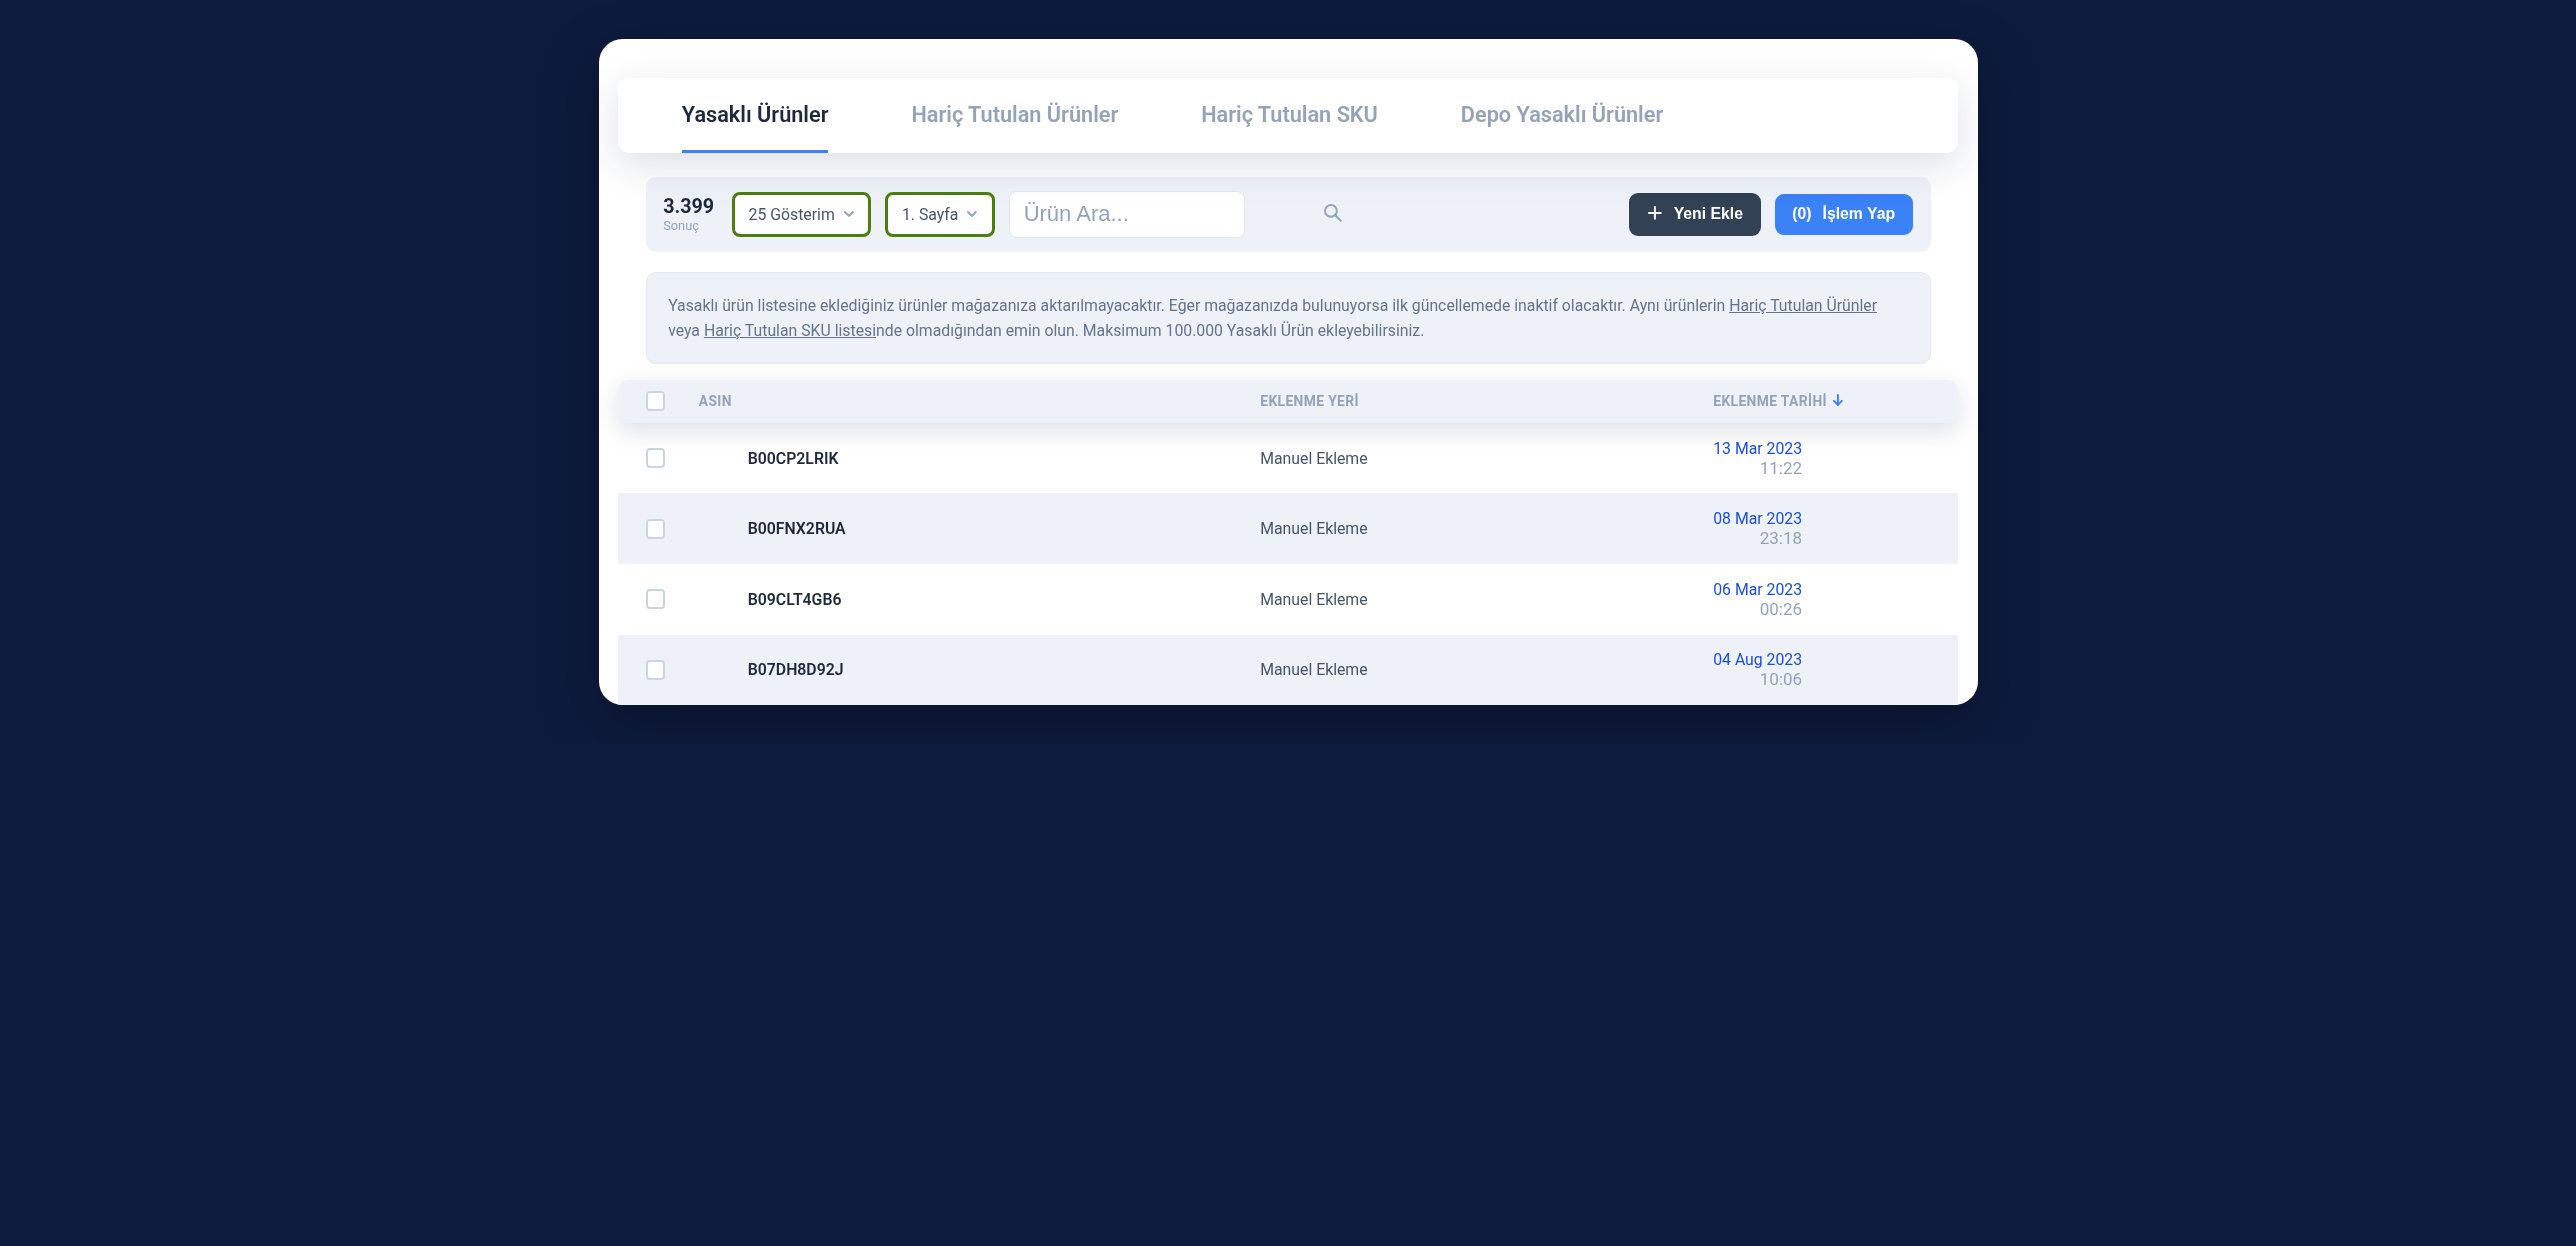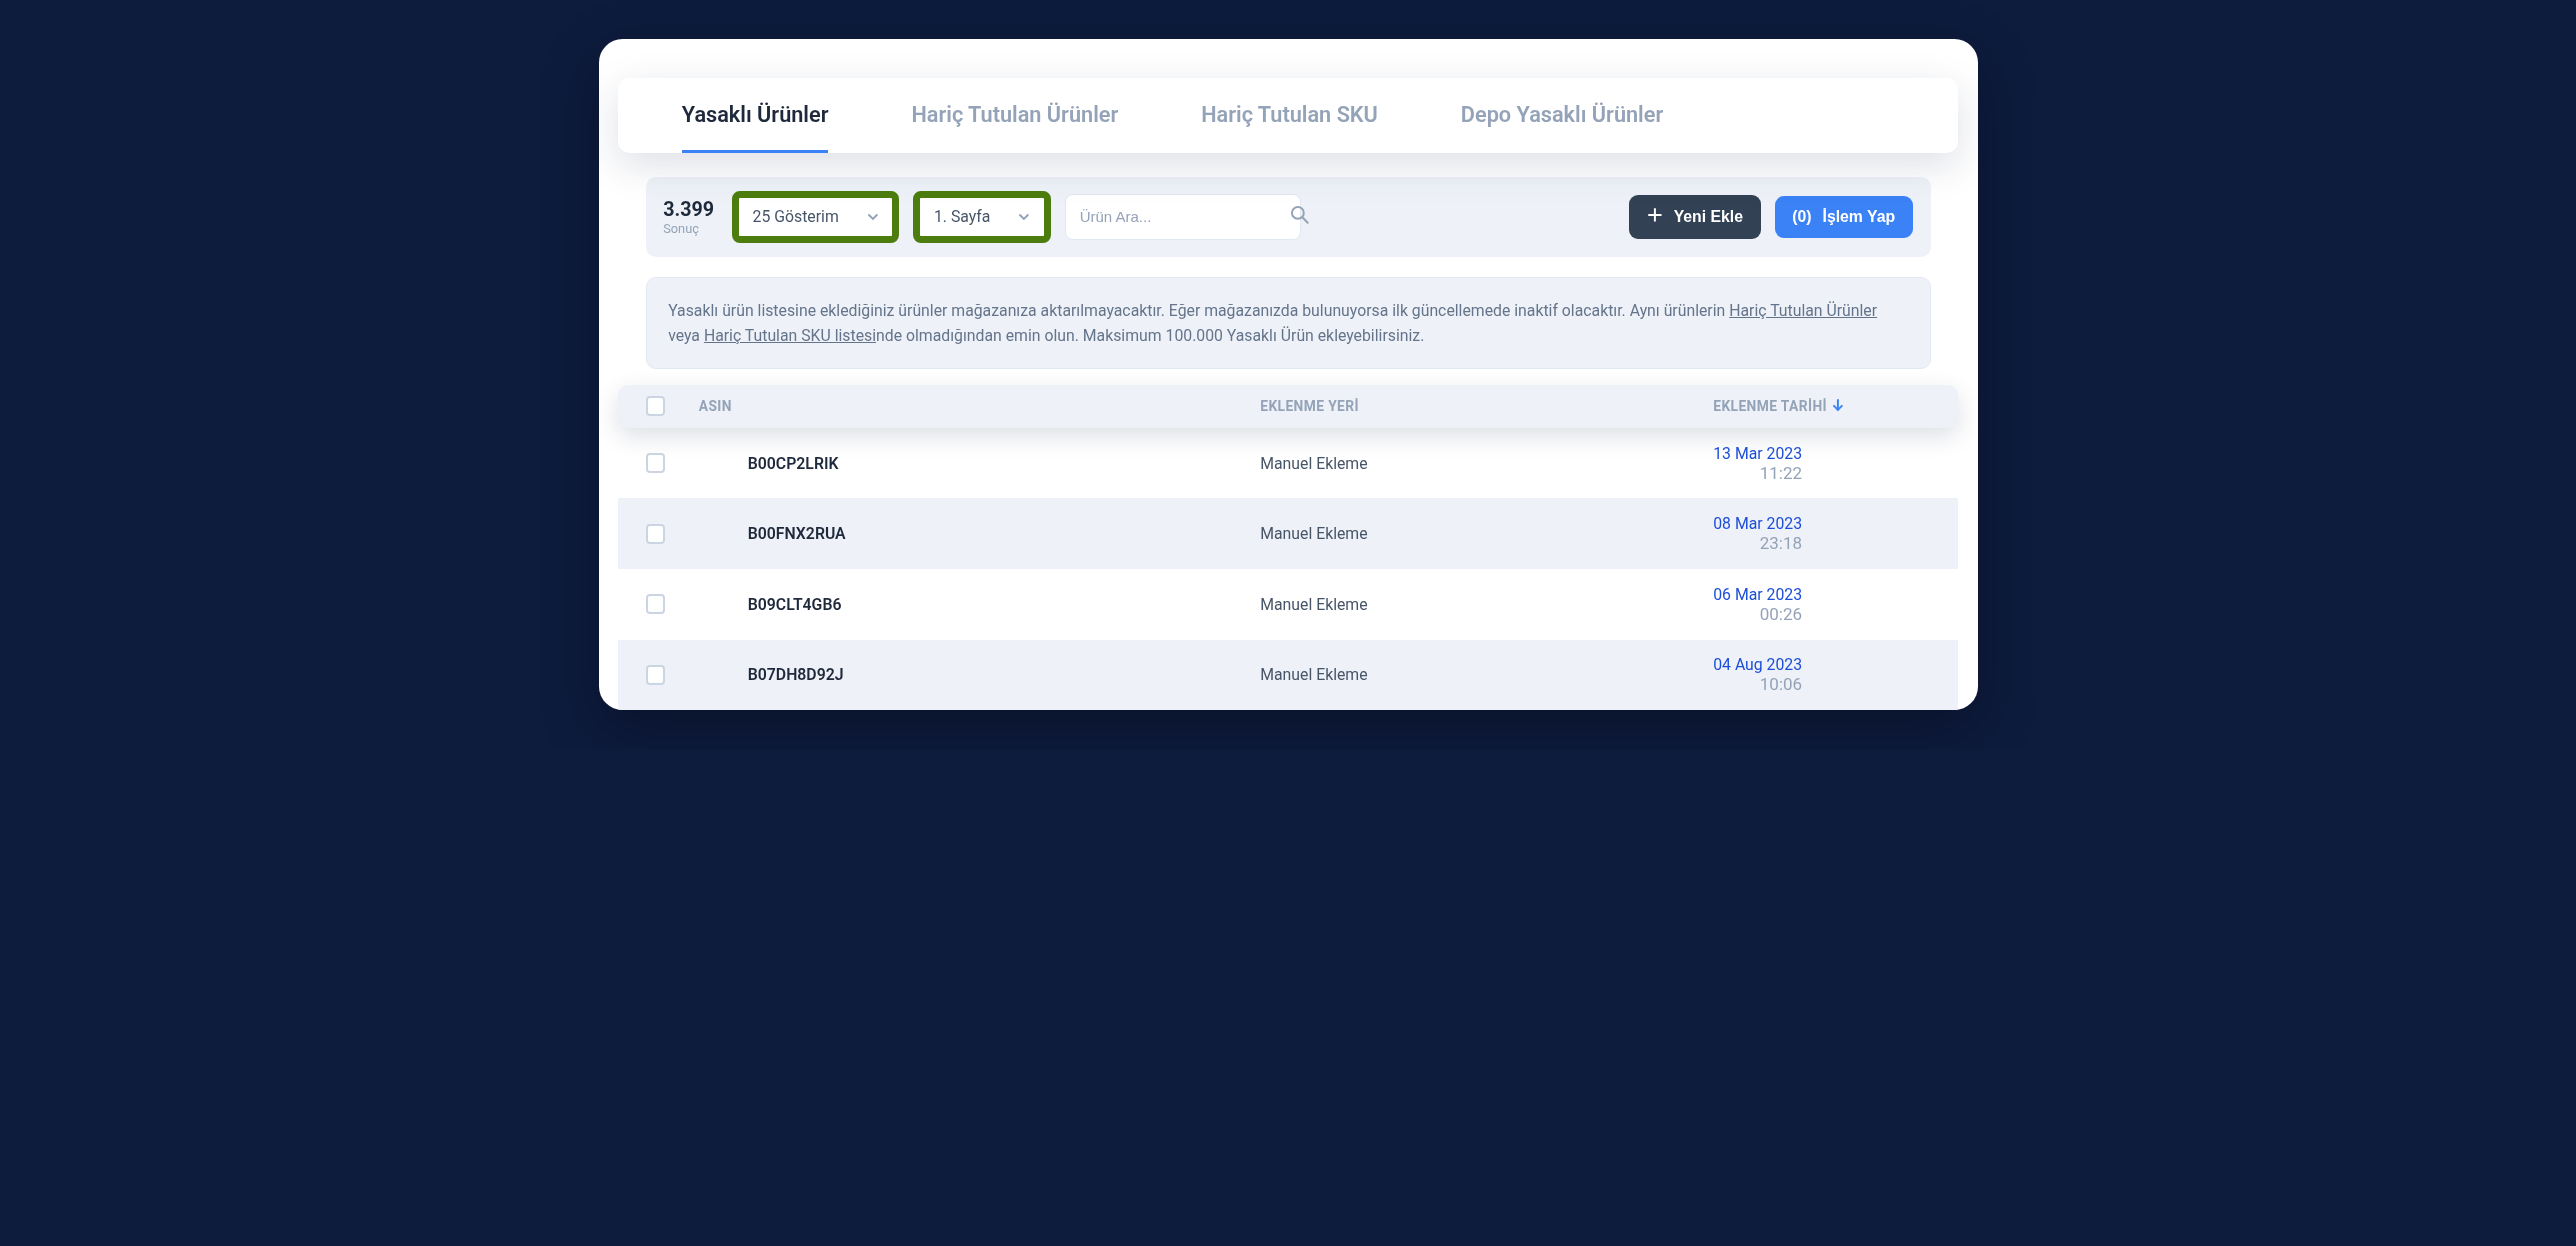--- a/index.html
+++ b/index.html
@@ -79,26 +79,26 @@
   font-size: 19.7px;
   font-weight: 700;
   color: #1e293b;
 }
 .result-count .lbl {
   font-size: 12.8px;
   color: #94a3b8;
 }
 .select-box {
   background: #fff;
-  border: 7px solid #4d7c0f;
+  border: 3px solid #4d7c0f;
   border-radius: 7.9px;
   padding: 9.9px 13.8px;
   display: flex;
   align-items: center;
-  gap: 28px;
+  gap: 8px;
   cursor: pointer;
   font-size: 15.8px;
   color: #475569;
 }
 .select-box .chev {
   color: #94a3b8;
 }
 .search-box {
   background: #fff;
   border: 1px solid #e2e8f0;
@@ -106,21 +106,21 @@
   padding: 9.9px 13.8px;
   display: flex;
   align-items: center;
   gap: 11.8px;
   width: 236px;
 }
 .search-box input {
   border: none;
   outline: none;
   flex: 1;
-  font-size: 15px;
+  font-size: 22px;
   color: #ec4899;
   background: transparent;
 }
 .search-box input::placeholder {
   color: #94a3b8;
 }
 .spacer { flex: 1; }
 .btn {
   border: none;
   border-radius: 9px;

